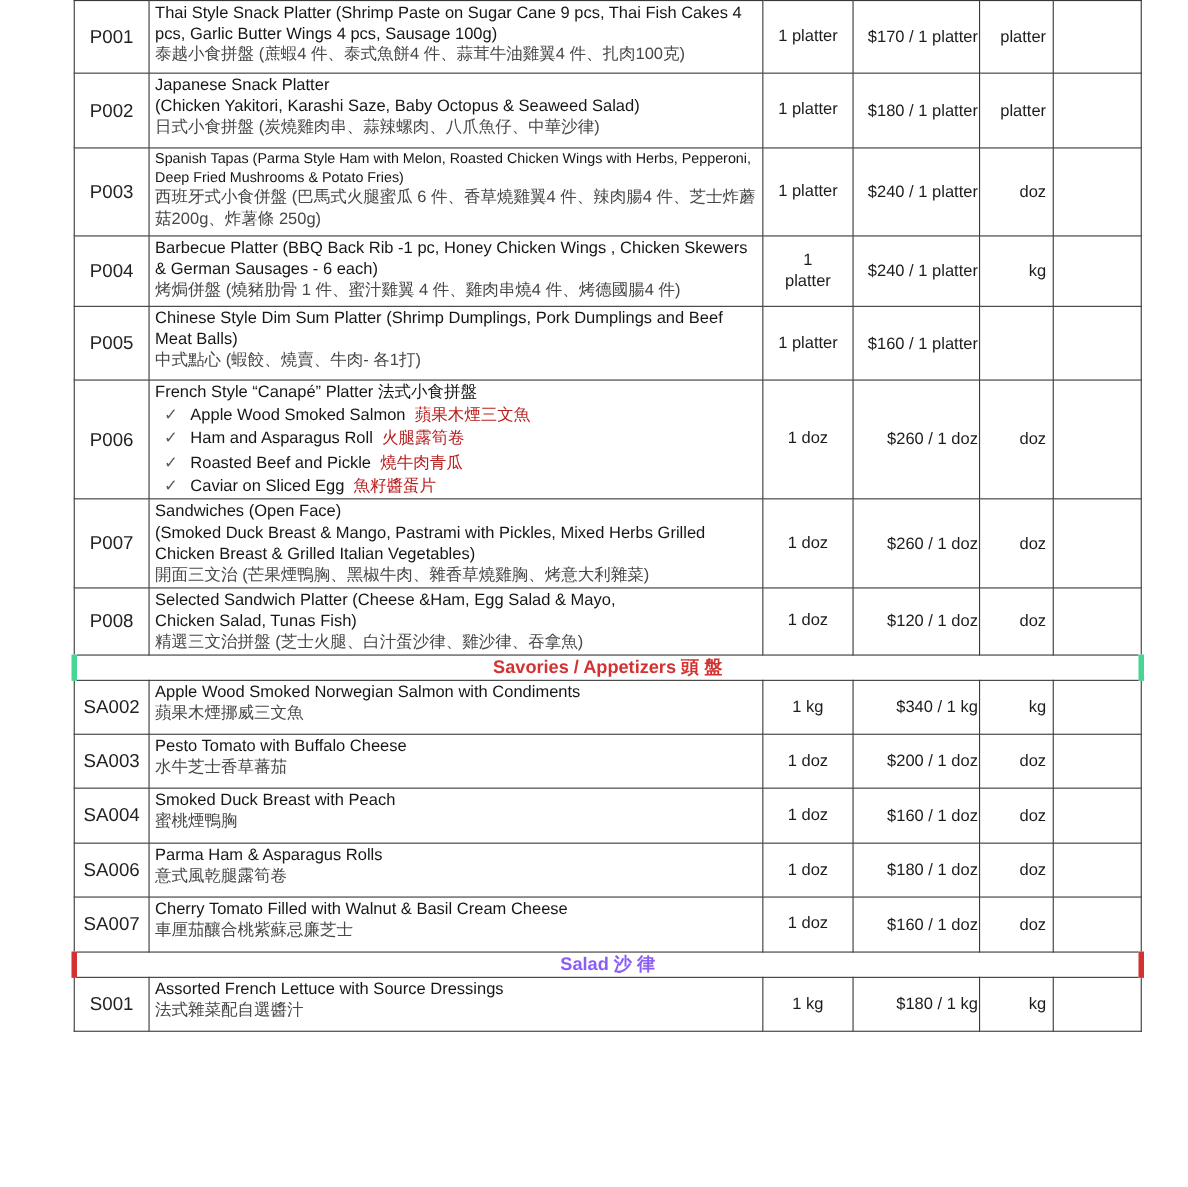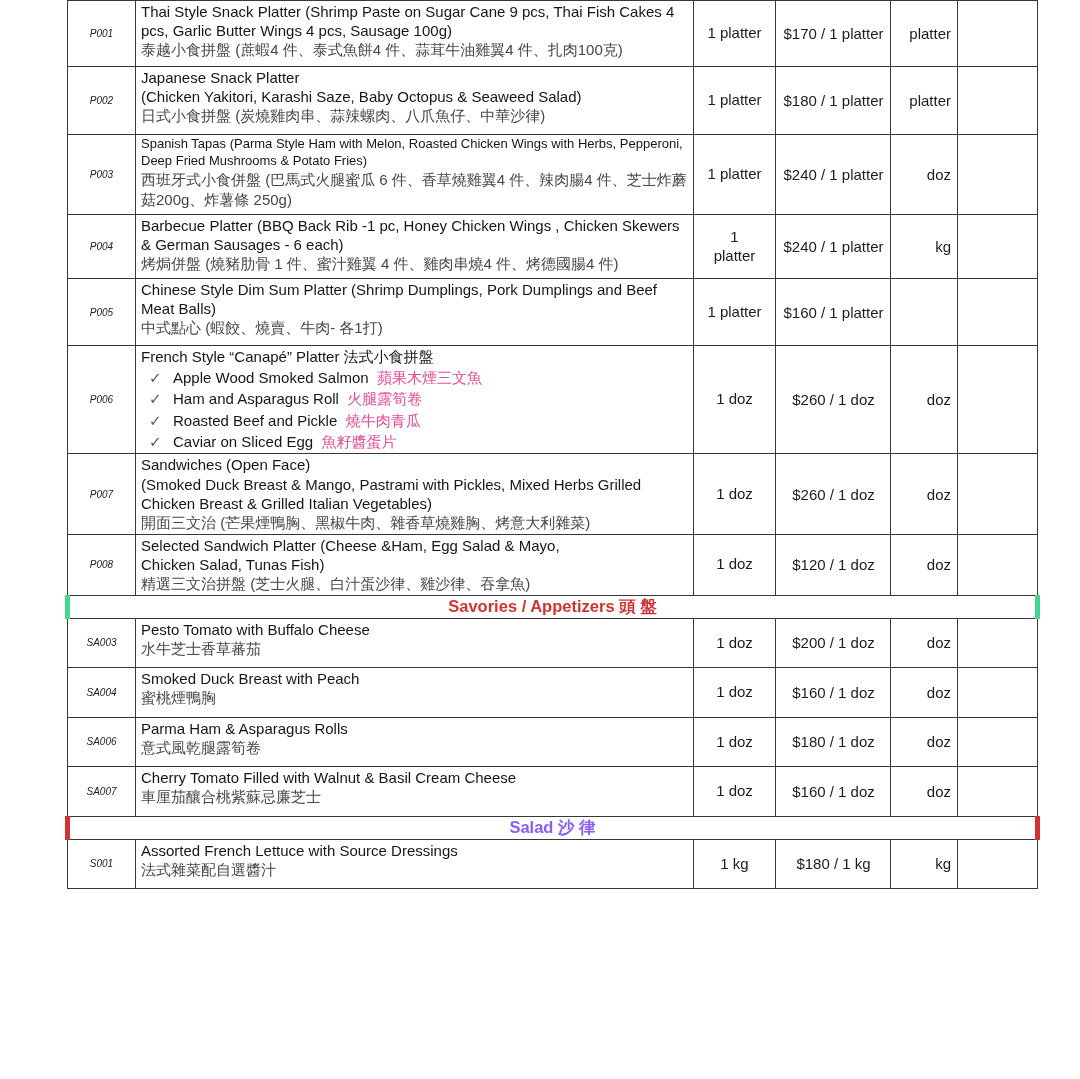--- a/index.html
+++ b/index.html
@@ -14,34 +14,34 @@
     position: absolute; left: 65px; top: 0;
     width: 970px;
     border-collapse: collapse; table-layout: fixed;
   }
   td {
     border: 1.5px solid #383838;
     vertical-align: middle;
     font-size: 15px;
     overflow: hidden;
   }
-  td.code-cell { text-align: center; font-size: 10px; color: #222; font-style: italic; }
+  td.code-cell { text-align: center; font-size: 17px; color: #222; }
   td.desc-cell { vertical-align: top; padding: 1px 4px 1px 5px; }
   .en { color: #161616; line-height: 1.28; white-space: pre-line; }
   .en.small { font-size: 13px; line-height: 1.3; }
   .zh { color: #474747; line-height: 1.32; white-space: pre-line; }
   td.qty-cell { text-align: center; padding: 0 2px; white-space: pre-line; line-height: 1.25; }
-  td.price-cell { text-align: center; padding: 0 1px 0 2px; }
+  td.price-cell { text-align: right; padding: 0 1px 0 2px; }
   td.unit-cell { text-align: right; padding: 0 6px 0 2px; }
   td.notes-cell { }
   ul.checklist { list-style: none; margin: 1px 0 0 2px; }
   ul.checklist li { line-height: 1.42; }
   .check { color: #5a5a5a; display: inline-block; width: 30px; padding-left: 6px; }
   .chk-en { color: #161616; }
-  .chk-zh { color: #ec4899; }
+  .chk-zh { color: #b91c1c; }
   tr.section-row td {
     text-align: center; font-weight: bold; font-size: 16.5px;
     padding: 0;
   }
   .section-label { display: inline-block; }
 </style>
 </head>
 <body>
 
 <div class="page">
@@ -149,20 +149,31 @@
           </td>
           <td class="qty-cell">1 doz</td>
           <td class="price-cell">$120 / 1 doz</td>
           <td class="unit-cell">doz</td>
           <td class="notes-cell"></td>
         </tr>
         <tr class="section-row" style="height: 23px;">
           <td class="section-cell" colspan="6" style="border-left: 5px solid rgb(69, 214, 148); border-right: 5px solid rgb(69, 214, 148); color: rgb(212, 50, 50);"><span class="section-label">Savories / Appetizers 頭 盤</span></td>
         </tr>
         <tr class="item-row" style="height: 49px;">
+          <td class="code-cell">SA002</td>
+          <td class="desc-cell">
+            <div class="en">Apple Wood Smoked Norwegian Salmon with Condiments</div>
+            <div class="zh">蘋果木煙挪威三文魚</div>
+          </td>
+          <td class="qty-cell">1 kg</td>
+          <td class="price-cell">$340 / 1 kg</td>
+          <td class="unit-cell">kg</td>
+          <td class="notes-cell"></td>
+        </tr>
+        <tr class="item-row" style="height: 49px;">
           <td class="code-cell">SA003</td>
           <td class="desc-cell">
             <div class="en">Pesto Tomato with Buffalo Cheese</div>
             <div class="zh">水牛芝士香草蕃茄</div>
           </td>
           <td class="qty-cell">1 doz</td>
           <td class="price-cell">$200 / 1 doz</td>
           <td class="unit-cell">doz</td>
           <td class="notes-cell"></td>
         </tr>

